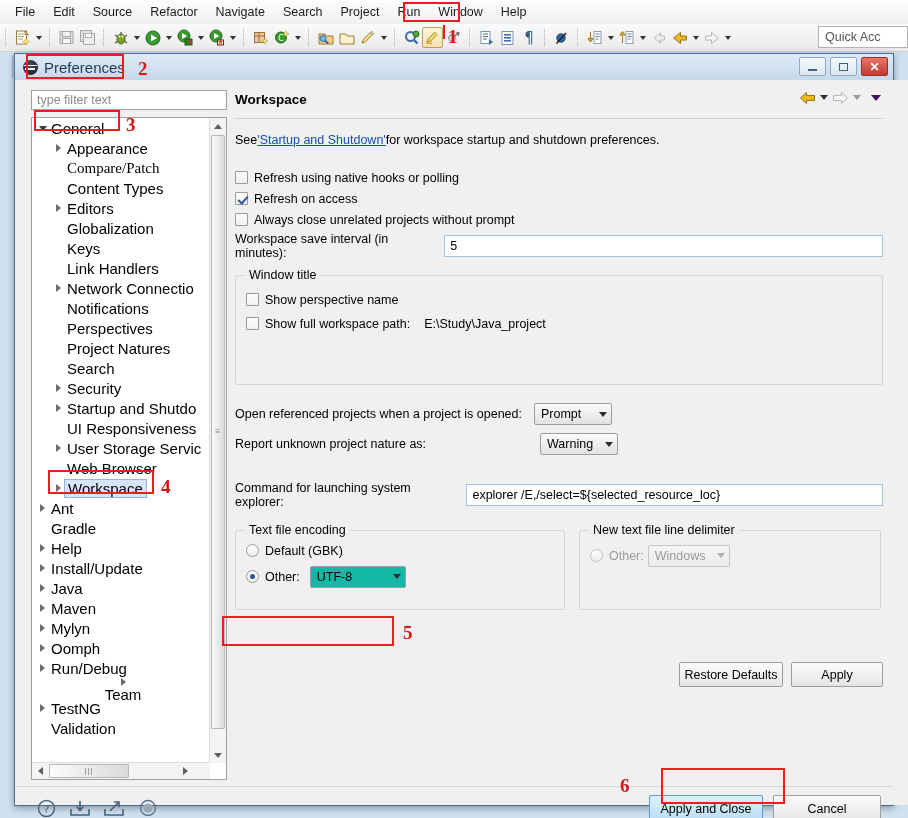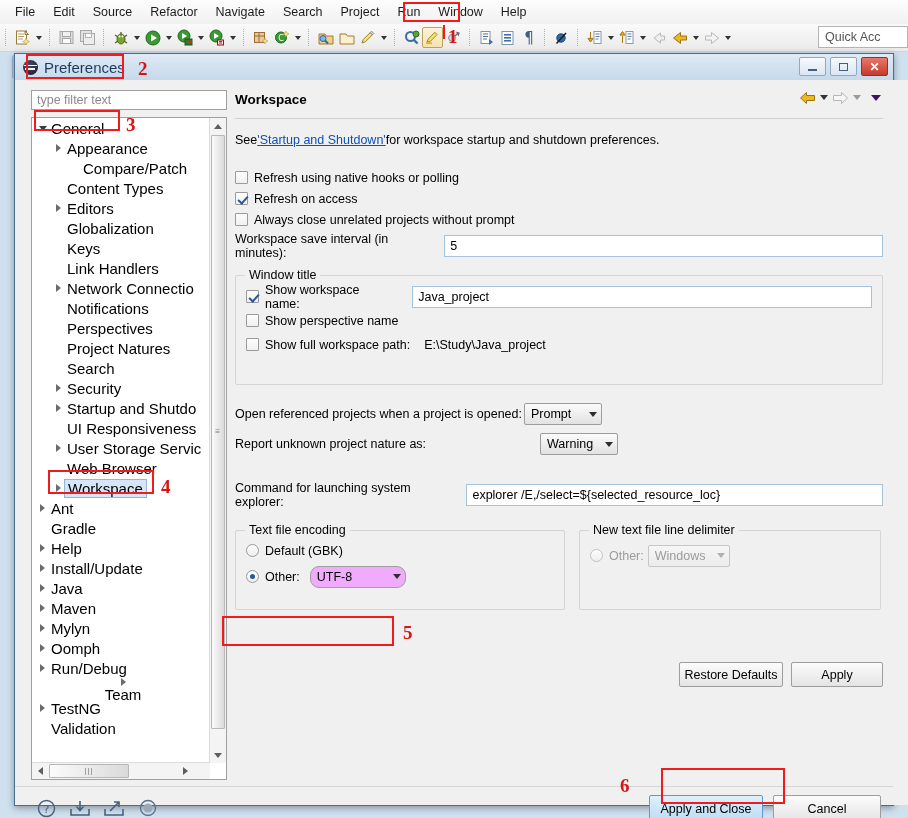--- a/index.html
+++ b/index.html
@@ -122,21 +122,21 @@
   .rb.checked:after{content:"";position:absolute;left:3px;top:3px;width:5px;height:5px;
     border-radius:50%;background:#2b5797;}
   .rb.dim{border-color:#c2c2c2;}
   .tfield{background:#fff;border:1px solid #a6c3dd;box-sizing:border-box;height:22px;
     display:flex;align-items:center;padding-left:5px;font-size:12.5px;}
   .gbox{border:1px solid #d5d5d5;border-radius:2px;position:relative;box-sizing:border-box;}
   .glegend{position:absolute;top:-8px;left:9px;background:#f0f0f0;padding:0 4px;font-size:12.5px;}
   .combo{height:22px;border:1px solid #9d9d9d;border-radius:2px;box-sizing:border-box;
     background:linear-gradient(#fbfbfb,#e2e2e2);display:flex;align-items:center;
     padding:0 4px 0 6px;font-size:12.5px;justify-content:space-between;gap:8px;}
-  .combo.white{background:#f0abfc;border-color:#a0a0a0;border-radius:9px;}
+  .combo.white{background:#14b8a6;border-color:#a0a0a0;}
   .combo.dis{color:#9b9b9b;background:linear-gradient(#f6f6f6,#ececec);border-color:#c6c6c6;}
   .combo .caret{border-top-color:#2d2d2d;}
   .combo.dis .caret{border-top-color:#b0b0b0;}
 
   
   .btn{height:25px;border:1px solid #9d9d9d;border-radius:2px;
     background:linear-gradient(#fcfcfc,#e4e4e4);display:flex;align-items:center;
     justify-content:center;font-size:12.5px;box-sizing:border-box;}
   .btn.primary{background:linear-gradient(#dff0fb,#b9ddf5);border-color:#5b9bd5;}
   #footer-sep{position:absolute;left:0;top:706px;width:878px;height:1px;background:#d6d6d6;}
@@ -406,21 +406,21 @@
               <i></i>
             </span>
             <span class="tree-label">General</span>
           </div>
           <div class="tree-row" style="padding-left: 20px;">
             <span class="arrow">
               <i></i>
             </span>
             <span class="tree-label">Appearance</span>
           </div>
-          <div class="tree-row" style="padding-left: 36px;">
+          <div class="tree-row" style="padding-left: 20px; font-family: Liberation Serif, serif;">
             <span class="arrow"></span>
             <span class="tree-label">Compare/Patch</span>
           </div>
           <div class="tree-row" style="padding-left: 20px;">
             <span class="arrow"></span>
             <span class="tree-label">Content Types</span>
           </div>
           <div class="tree-row" style="padding-left: 20px;">
             <span class="arrow">
               <i></i>
@@ -632,40 +632,35 @@
         </div>
 
         <div class="row" style="height:26px;margin-top:3px;">
           <span>Workspace save interval (in minutes):</span>
           <span class="tfield" style="margin-left:6px;width:449px;">5</span>
         </div>
 
         <div class="gbox" style="margin-top:16px;height:110px;">
           <span class="glegend">Window title</span>
           <div style="padding:10px 10px 0 10px;">
-            <div class="cbline">
-              <span class="cb checked"></span>
-              <span>Show workspace name:</span>
-              <span class="tfield" style="margin-left:22px;width:487px;">Java_project</span>
-            </div>
             <div class="cbline" style="margin-top:3px;">
               <span class="cb"></span>
               <span>Show perspective name</span>
             </div>
             <div class="cbline" style="margin-top:3px;">
               <span class="cb"></span>
               <span>Show full workspace path:</span>
               <span style="margin-left:14px;">E:\Study\Java_project</span>
             </div>
           </div>
         </div>
 
         <div class="row" style="height:30px;margin-top:14px;">
           <span>Open referenced projects when a project is opened:</span>
-          <span class="combo" style="margin-left:2px;width:78px;">
+          <span class="combo" style="margin-left:12px;width:78px;">
             <span>Prompt</span>
             <span class="caret"></span>
           </span>
         </div>
 
         <div class="row" style="height:30px;">
           <span style="width:305px;">Report unknown project nature as:</span>
           <span class="combo" style="width:78px;">
             <span>Warning</span>
             <span class="caret"></span>

